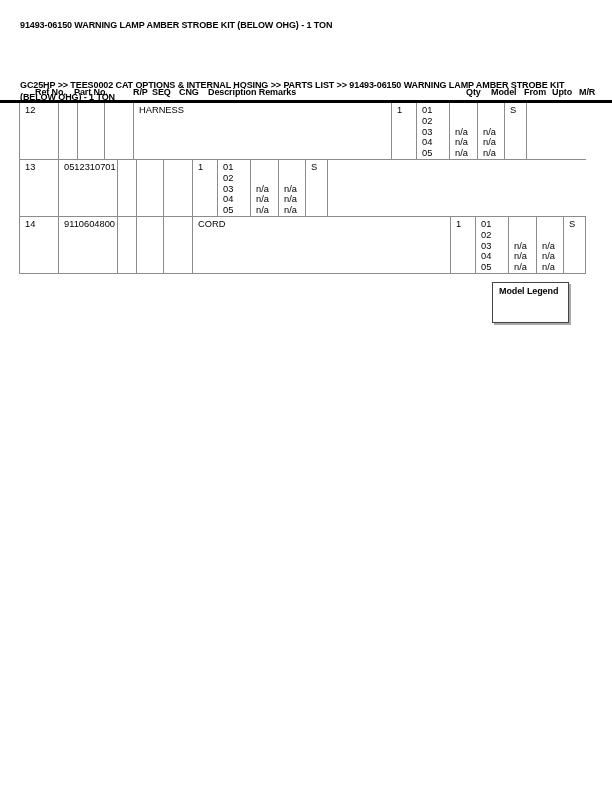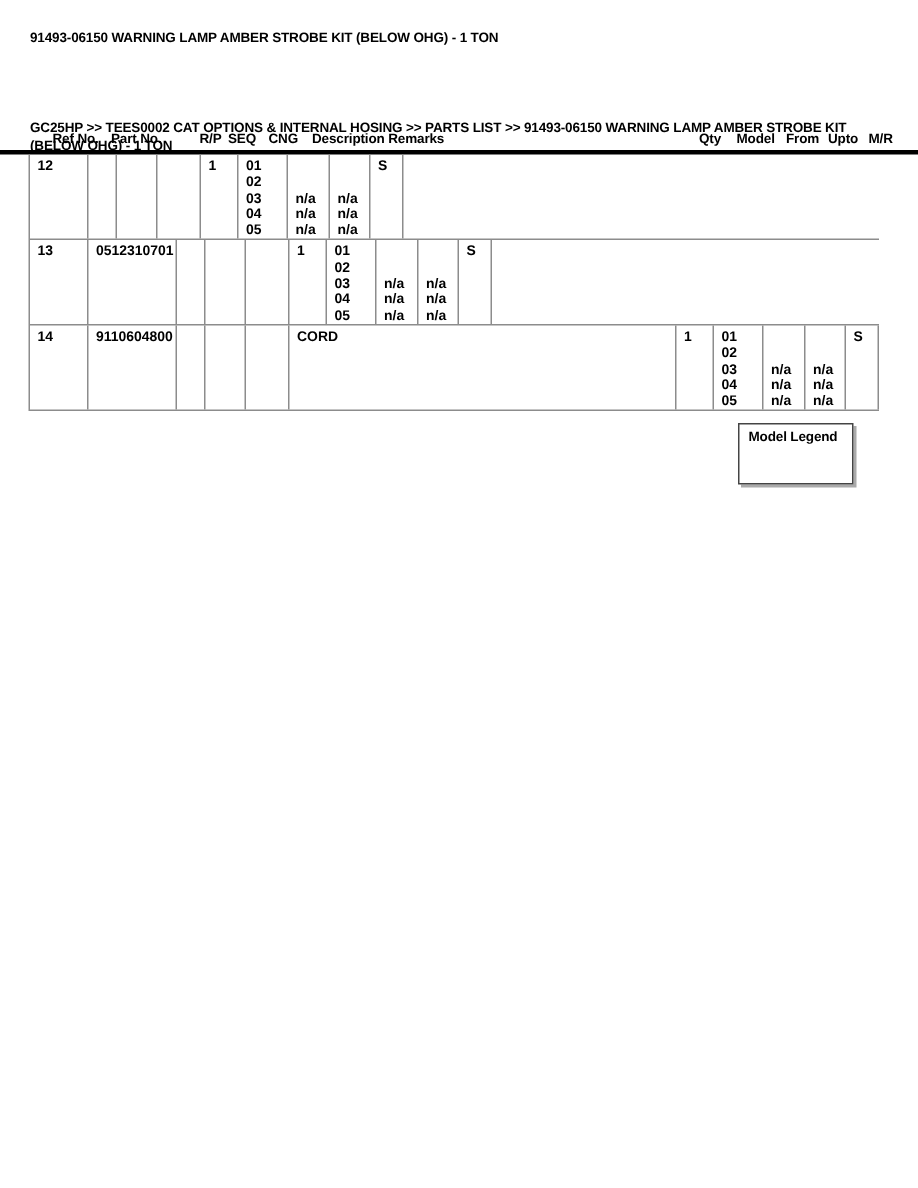--- a/index.html
+++ b/index.html
@@ -40,21 +40,21 @@
   .col-headers > span{display:block;padding-left:4px;white-space:nowrap;}
   .thick-rule{
     position:absolute;left:0;top:100px;width:612px;height:3px;
     background:var(--header-rule);
   }
   .parts-table{
     position:absolute;left:19px;top:103px;width:567px;
     border-left:1px solid var(--grid-line);
     font-size:9.3px;
   }
-  .tr{display:flex;border-bottom:1px solid var(--grid-line);min-height:57px;font-weight:bold;}
+  .tr{display:flex;border-bottom:1px solid var(--grid-line);min-height:57px;}
   .td{
     border-right:1px solid var(--grid-line);
     padding:2px 0 0 5px;
     line-height:10.8px;
     overflow:hidden;
   }
   .c-ref{width:39px}
   .c-part{width:59px}
   .c-rp{width:19px}
   .c-seq{width:27px}
@@ -102,20 +102,21 @@
 
   <div class="thick-rule"></div>
 
   <div class="parts-table">
 
       <div class="tr">
         <div class="td c-ref">12</div>
         <div class="td c-rp"></div>
         <div class="td c-seq"></div>
         <div class="td c-cng"></div>
+        <div class="td c-desc">HARNESS</div>
         <div class="td c-qty">1</div>
         <div class="td c-model">
           <div class="ml">01</div>
           <div class="ml">02</div>
           <div class="ml">03</div>
           <div class="ml">04</div>
           <div class="ml">05</div>
         </div>
         <div class="td c-from">
           <div class="ml"></div>

